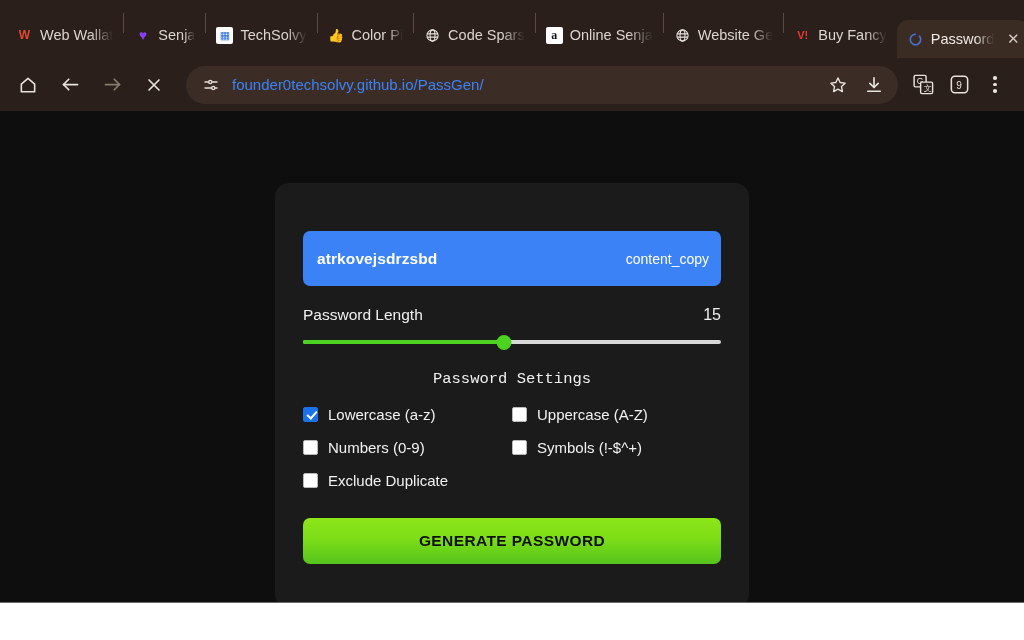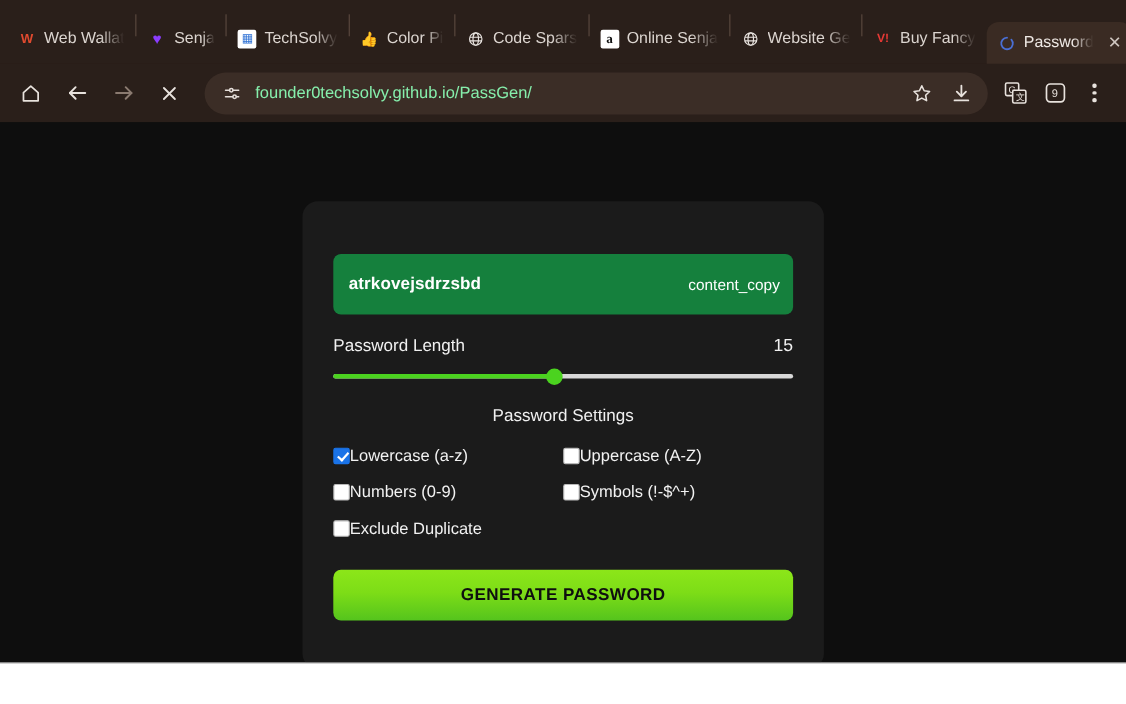--- a/index.html
+++ b/index.html
@@ -114,21 +114,21 @@
     border-radius: 19px;
     display: flex;
     align-items: center;
     gap: 12px;
     padding: 0 8px 0 16px;
     margin: 0 6px 0 10px;
     min-width: 0;
   }
   .omnibox .url {
     font-size: 15px;
-    color: #86efac;
+    color: #3b82f6;
     white-space: nowrap;
     overflow: hidden;
     text-overflow: ellipsis;
     flex: 1 1 auto;
   }
   .omni-right { display: flex; align-items: center; gap: 4px; flex: 0 0 auto; }
   .omni-btn {
     width: 32px; height: 32px;
     display: flex; align-items: center; justify-content: center;
     border-radius: 50%;
@@ -166,21 +166,21 @@
     width: 474px;
     height: 425px;
     background: #1b1b1b;
     border-radius: 14px;
     padding: 48px 28px 0 28px;
   }
 
   
   .pw-box {
     height: 55px;
-    background: #15803d;
+    background: #3b82f6;
     border-radius: 7px;
     display: flex;
     align-items: center;
     justify-content: space-between;
     padding: 0 12px 0 14px;
   }
   .pw-text {
     font-size: 15.5px;
     color: #ffffff;
     font-weight: bold;
@@ -231,32 +231,34 @@
     border-radius: 50%;
     transform: translateX(-50%);
   }
 
   
   .settings-title {
     text-align: center;
     font-size: 15.5px;
     color: #f0f0f0;
     margin-top: 22px;
+    font-family: Liberation Mono, monospace;
   }
 
   .opts {
     margin-top: 18px;
     display: grid;
     grid-template-columns: 1fr 1fr;
     row-gap: 16px;
     column-gap: 0;
   }
   .opt {
     display: flex;
     align-items: center;
+    gap: 10px;
   }
   .cb {
     width: 15px; height: 15px;
     flex: 0 0 auto;
     border-radius: 2px;
     background: #ffffff;
     border: 1px solid #b9b9b9;
     position: relative;
   }
   .cb.checked {

